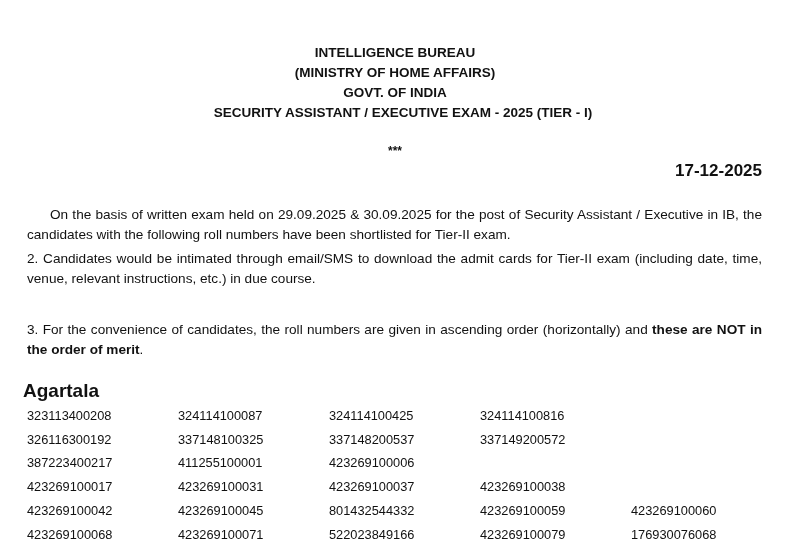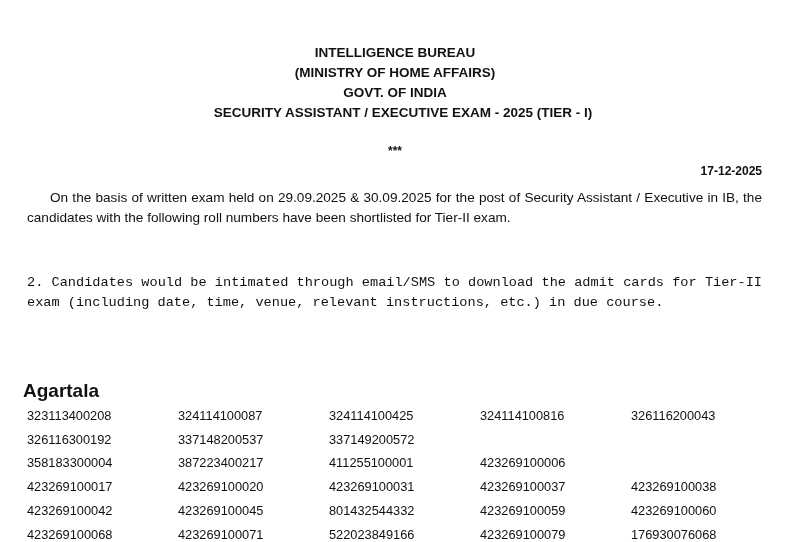--- a/index.html
+++ b/index.html
@@ -43,34 +43,34 @@
       text-align: center;
       font-weight: bold;
       font-size: 12px;
       line-height: 16px;
     }
     .date {
       position: absolute;
       top: 163px;
       right: 38px;
       font-weight: bold;
-      font-size: 12px;
+      font-size: 17px;
       line-height: 16px;
     }
     .para {
       position: absolute;
       left: 27px;
       width: 735px;
       font-size: 13.6px;
       line-height: 20px;
       text-align: justify;
       text-align-last: left;
     }
-    .p1 { top: 188px; text-indent: 23px; }
-    .p2 { top: 273px; font-family: Liberation Mono, monospace; }
+    .p1 { top: 205px; text-indent: 23px; }
+    .p2 { top: 249px; }
     .p3 { top: 320px; }
     .bold { font-weight: bold; }
     .city {
       position: absolute;
       left: 23px;
       top: 381px;
       font-weight: bold;
       font-size: 19px;
       line-height: 20px;
     }
@@ -97,45 +97,44 @@
 <div class="page">
   <div class="heading h1">INTELLIGENCE BUREAU</div>
   <div class="heading h2">(MINISTRY OF HOME AFFAIRS)</div>
   <div class="heading h3">GOVT. OF INDIA</div>
   <div class="heading h4">SECURITY ASSISTANT / EXECUTIVE EXAM - 2025 (TIER - I)</div>
   <div class="stars">***</div>
   <div class="date">17-12-2025</div>
 
   <div class="para p1">On the basis of written exam held on 29.09.2025 &amp; 30.09.2025 for the post of Security Assistant / Executive in IB, the candidates with the following roll numbers have been shortlisted for Tier-II exam.</div>
   <div class="para p2">2. Candidates would be intimated through email/SMS to download the admit cards for Tier-II exam (including date, time, venue, relevant instructions, etc.) in due course.</div>
+  <div class="para p3"><span>3. For the convenience of candidates, the roll numbers are given in ascending order (horizontally) and </span><span class="bold">these are NOT in the order of merit</span><span>.</span></div>
 
   <div class="city">Agartala</div>
 
   <div class="rolls">
     <div class="roll-row">
       <span class="roll">323113400208</span>
       <span class="roll">324114100087</span>
       <span class="roll">324114100425</span>
       <span class="roll">324114100816</span>
-      <span class="roll">326116200043</span>
     </div>
     <div class="roll-row">
       <span class="roll">326116300192</span>
+      <span class="roll">337148100325</span>
       <span class="roll">337148200537</span>
       <span class="roll">337149200572</span>
     </div>
     <div class="roll-row">
-      <span class="roll">358183300004</span>
       <span class="roll">387223400217</span>
       <span class="roll">411255100001</span>
       <span class="roll">423269100006</span>
     </div>
     <div class="roll-row">
       <span class="roll">423269100017</span>
-      <span class="roll">423269100020</span>
       <span class="roll">423269100031</span>
       <span class="roll">423269100037</span>
       <span class="roll">423269100038</span>
     </div>
     <div class="roll-row">
       <span class="roll">423269100042</span>
       <span class="roll">423269100045</span>
       <span class="roll">801432544332</span>
       <span class="roll">423269100059</span>
       <span class="roll">423269100060</span>

